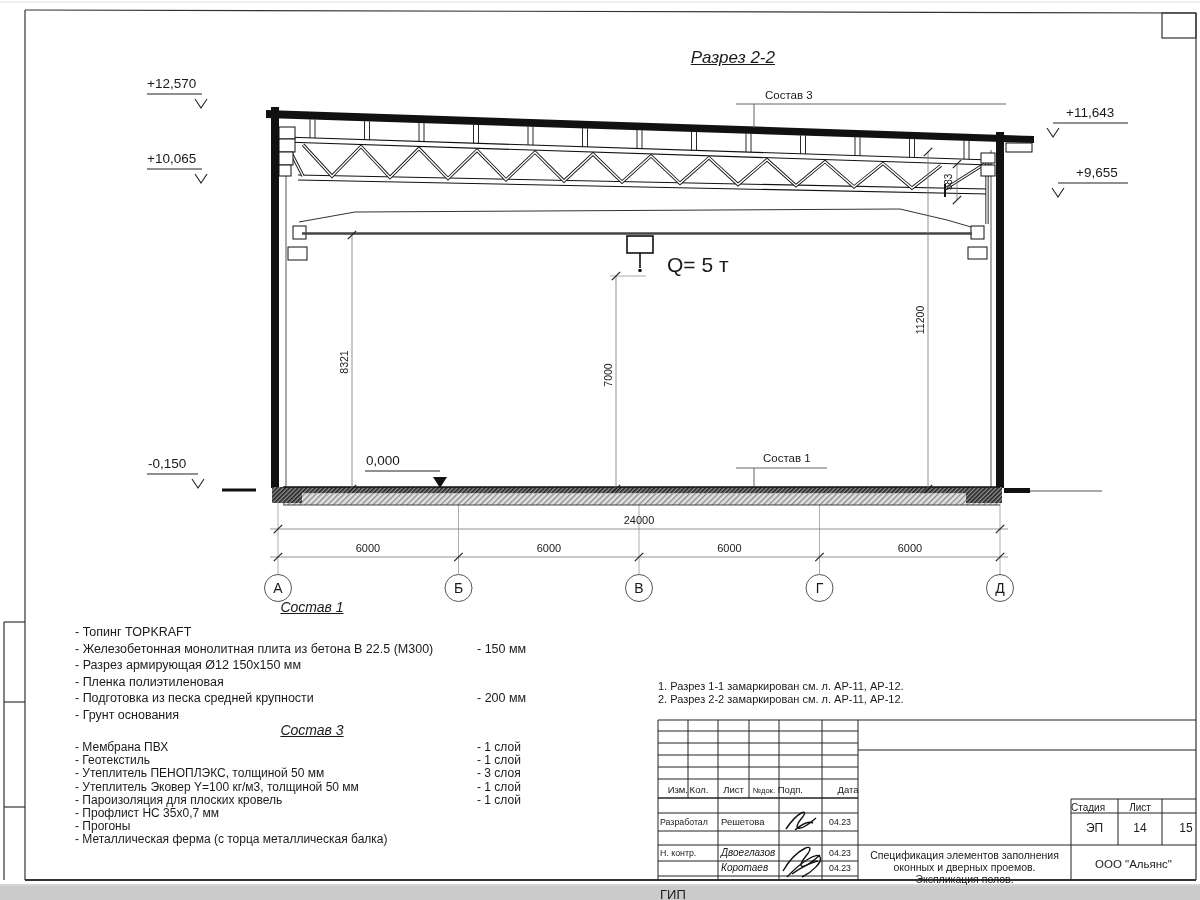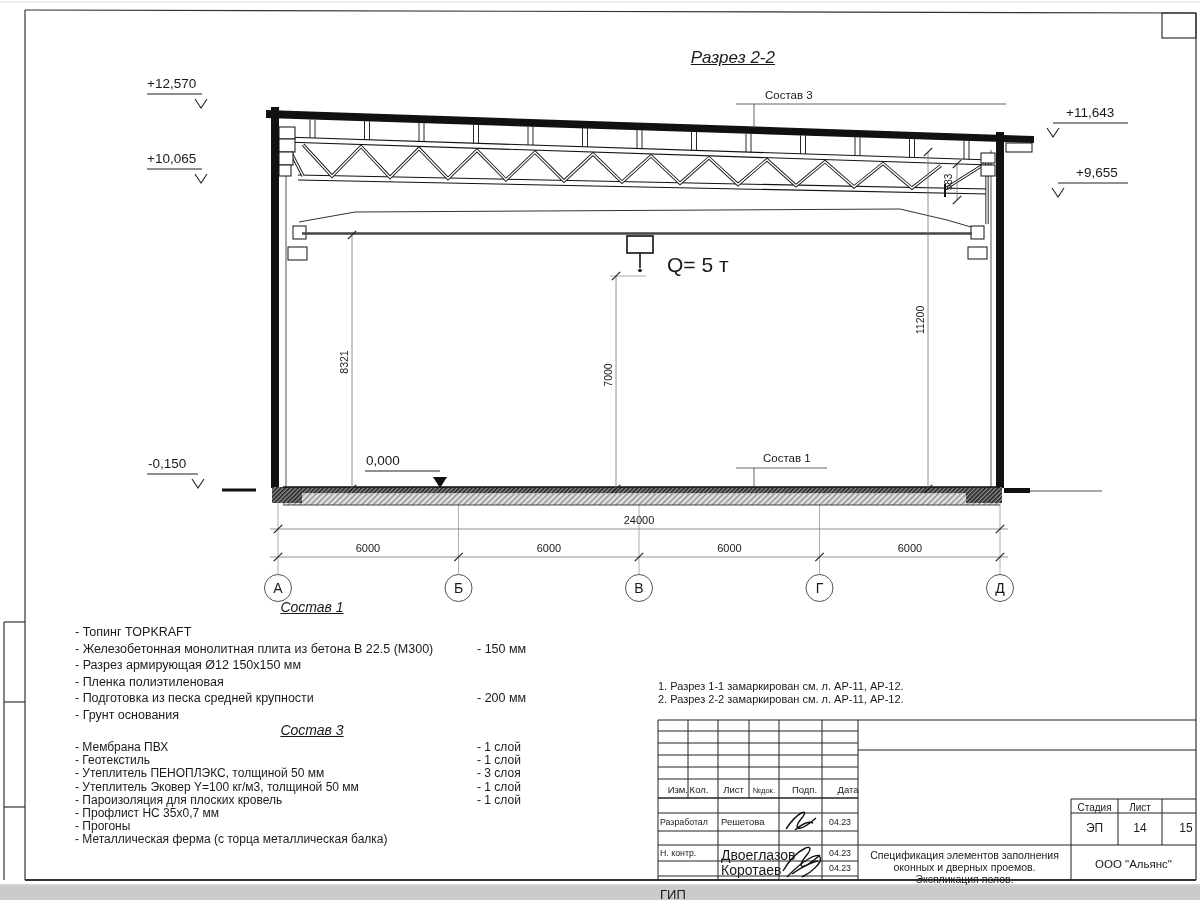--- a/index.html
+++ b/index.html
@@ -336,36 +336,36 @@
 </div>
 
 <div class="t note" style="left:658px;top:680px;">1. Разрез 1-1 замаркирован см. л. АР-11, АР-12.</div>
 <div class="t note" style="left:658px;top:693px;">2. Разрез 2-2 замаркирован см. л. АР-11, АР-12.</div>
 
 <div>
   <div class="t cell tb" style="left:658px;width:30px;top:784px;text-align:right;">Изм.</div>
   <div class="t cell tb" style="left:684px;width:30px;top:784px;">Кол.</div>
   <div class="t cell tb" style="left:718px;width:31px;top:784px;">Лист</div>
   <div class="t cell" style="left:749px;width:30px;top:786px;font-size:7.5px;">№док.</div>
-  <div class="t cell tb" style="left:779px;width:51px;top:784px;">Подп.</div>
+  <div class="t cell tb" style="left:752px;width:51px;top:784px;text-align:right;">Подп.</div>
   <div class="t cell tb" style="left:822px;width:52px;top:784px;">Дата</div>
 
   <div class="t" style="left:660px;top:817px;font-size:8.8px;">Разработал</div>
   <div class="t" style="left:721px;top:816px;font-size:9.5px;">Решетова</div>
   <div class="t cell" style="left:824px;width:32px;top:817px;font-size:8.8px;">04.23</div>
 
   <div class="t" style="left:660px;top:848px;font-size:8.8px;">Н. контр.</div>
-  <div class="t" style="left:721px;top:847px;font-size:14px;">Двоеглазов</div>
+  <div class="t" style="left:721px;top:847px;font-size:10px;font-style:italic;">Двоеглазов</div>
   <div class="t cell" style="left:824px;width:32px;top:848px;font-size:8.8px;">04.23</div>
 
   <div class="t" style="left:660px;top:887px;font-size:13px;">ГИП</div>
-  <div class="t" style="left:721px;top:862px;font-size:14px;">Коротаев</div>
+  <div class="t" style="left:721px;top:862px;font-size:10px;font-style:italic;">Коротаев</div>
   <div class="t cell" style="left:824px;width:32px;top:863px;font-size:8.8px;">04.23</div>
 
-  <div class="t cell" style="left:1071px;width:47px;top:802px;font-size:10px;">Стадия</div>
+  <div class="t cell" style="left:1071px;width:34px;top:802px;font-size:10px;">Стадия</div>
   <div class="t cell" style="left:1118px;width:44px;top:802px;font-size:10px;">Лист</div>
   <div class="t cell" style="left:1162px;width:34px;top:803px;font-size:15px;padding-left:41px;">Листов</div>
   <div class="t cell" style="left:1071px;width:47px;top:821px;font-size:12px;">ЭП</div>
   <div class="t cell" style="left:1118px;width:44px;top:821px;font-size:12px;">14</div>
   <div class="t cell" style="left:1162px;width:48px;top:821px;font-size:12px;">15</div>
 
   <div class="t cell" style="left:860px;width:209px;top:849px;font-size:10.5px;">Спецификация элементов заполнения</div>
   <div class="t cell" style="left:860px;width:209px;top:861px;font-size:10.5px;">оконных и дверных проемов.</div>
   <div class="t cell" style="left:860px;width:209px;top:873px;font-size:10.5px;">Экспликация полов.</div>
   <div class="t cell" style="left:1073px;width:121px;top:858px;font-size:11.5px;">ООО "Альянс"</div>

